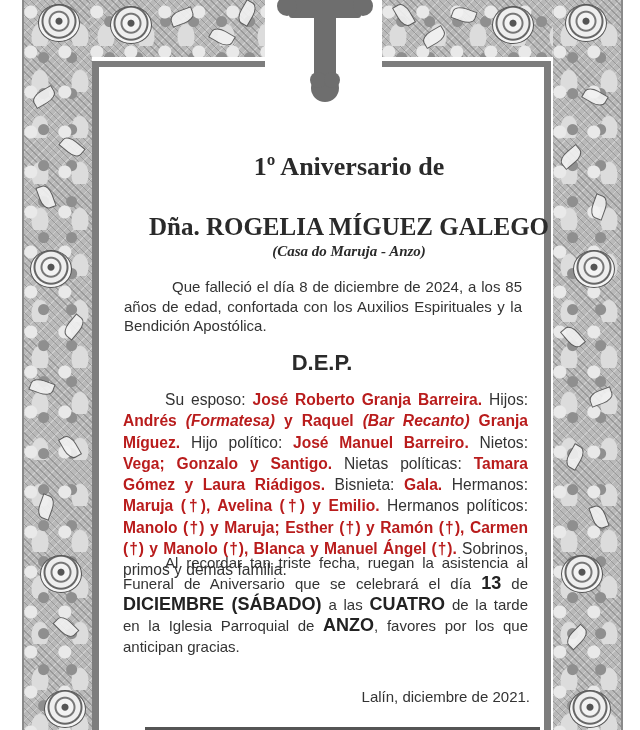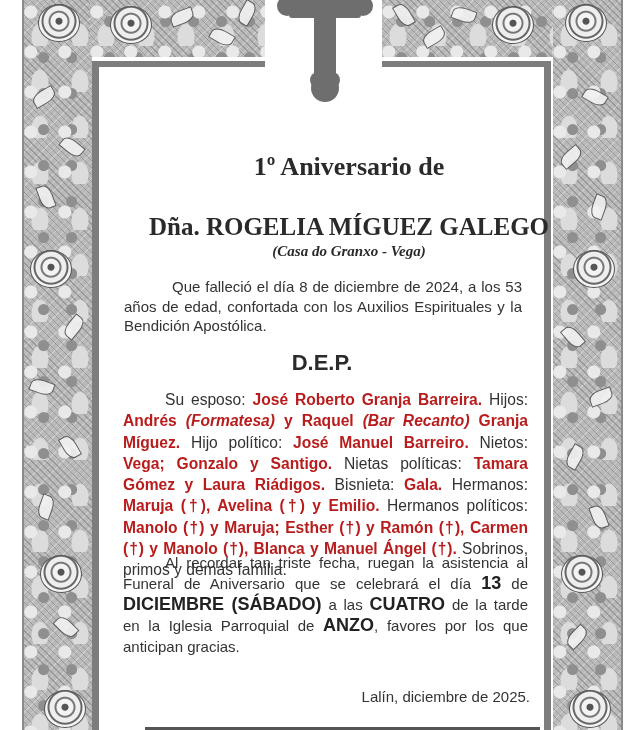--- a/index.html
+++ b/index.html
@@ -109,24 +109,24 @@
     <rect x="39" y="0" width="22" height="84"></rect>
     <circle cx="50" cy="88" r="14"></circle>
     <circle cx="43" cy="80" r="8"></circle>
     <circle cx="57" cy="80" r="8"></circle>
   </g>
 </svg>
 
 <div id="content">
   <div id="title-anniv" class="title">1º Aniversario de</div>
   <div id="title-name" class="title">Dña. ROGELIA MÍGUEZ GALEGO</div>
-  <div id="title-house" class="title">(Casa do Granxo - Vega)</div>
+  <div id="title-house" class="title">(Casa do Maruja - Anzo)</div>
 
-  <div id="para-death" class="para">Que falleció el día 8 de diciembre de 2024, a los 53 años de edad, confortada con los Auxilios Espirituales y la Bendición Apostólica.</div>
+  <div id="para-death" class="para">Que falleció el día 8 de diciembre de 2024, a los 85 años de edad, confortada con los Auxilios Espirituales y la Bendición Apostólica.</div>
 
   <div id="dep">D.E.P.</div>
 
   <div id="para-family" class="para"><span>Su esposo: </span><b>José Roberto Granja Barreira.</b><span> Hijos: </span><b>Andrés </b><b><i>(Formatesa)</i></b><b> y Raquel </b><b><i>(Bar Recanto)</i></b><b> Granja Míguez.</b><span> Hijo político: </span><b>José Manuel Barreiro.</b><span> Nietos: </span><b>Vega; Gonzalo y Santigo.</b><span> Nietas políticas: </span> <b>Tamara Gómez y Laura Riádigos.</b><span> Bisnieta: </span><b>Gala.</b><span> Hermanos: </span><b>Maruja (†), Avelina (†) y Emilio.</b><span> Hermanos políticos: </span><b>Manolo (†) y Maruja; Esther (†) y Ramón (†), Carmen (†) y Manolo (†), Blanca y Manuel Ángel (†).</b><span> Sobrinos, primos y demás familia.</span></div>
 
   <div id="para-funeral" class="para"><span>Al recordar tan triste fecha, ruegan la asistencia al Funeral de Aniversario que se celebrará el día </span><span class="big">13</span><span> de </span><span class="big">DICIEMBRE (SÁBADO)</span><span> a las </span><span class="big">CUATRO</span><span> de la tarde en la Iglesia Parroquial de </span><span class="big">ANZO</span><span>, favores por los que anticipan gracias.</span></div>
 
-  <div id="signature">Lalín, diciembre de 2025.</div>
+  <div id="signature">Lalín, diciembre de 2021.</div>
 </div>
 
 </body></html>

